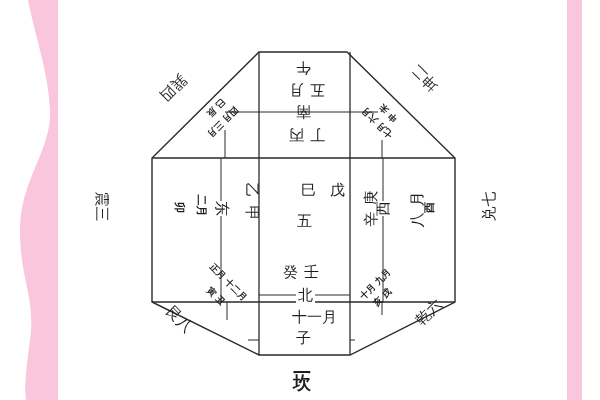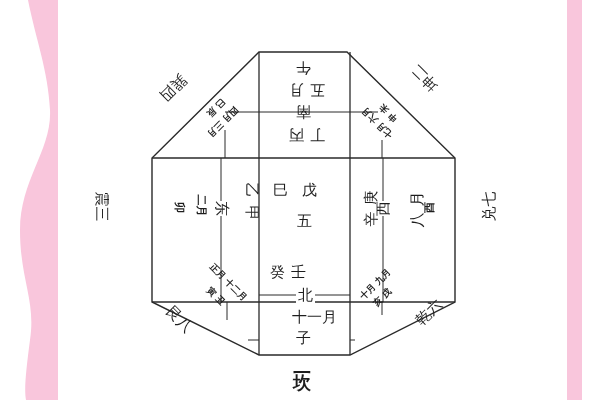--- a/index.html
+++ b/index.html
@@ -80,31 +80,31 @@
   </div>
 
   <div class="t mid" style="left:164px; top:312px; transform:rotate(45deg);">
     <span>艮</span><span>八</span>
   </div>
 
   <div class="t mid" style="left:414px; top:305px; transform:rotate(-45deg);">
     <span>乾</span><span>六</span>
   </div>
 
-  <div class="t mid" style="left:273px; top:183px; letter-spacing:14px;">
+  <div class="t mid" style="left:301px; top:183px; letter-spacing:14px;">
     <span>巳</span><span>戊</span>
   </div>
   <div class="t mid" style="left:297px; top:214px;">五</div>
 
   <div class="t mid" style="left:296px; top:60px; transform:rotate(180deg);">午</div>
   <div class="t mid" style="left:283px; top:82px; transform:rotate(180deg); letter-spacing:6px;">五月</div>
   <div class="t mid" style="left:296px; top:104px; transform:rotate(180deg);">南</div>
   <div class="t mid" style="left:283px; top:127px; transform:rotate(180deg); letter-spacing:6px;">丁丙</div>
 
-  <div class="t mid" style="left:270px; top:265px; letter-spacing:6px;">癸壬</div>
+  <div class="t mid" style="left:283px; top:265px; letter-spacing:6px;">癸壬</div>
   <div class="t mid" style="left:296px; top:288px; background:#fff; padding:0 2px;">北</div>
   <div class="t mid" style="left:292px; top:310px;">
     <span>十一月</span>
   </div>
   <div class="t mid" style="left:296px; top:331px;">子</div>
 
   <div class="t mid" style="left:228px; top:198px; transform:rotate(90deg); letter-spacing:8px;">乙甲</div>
   <div class="t mid" style="left:214px; top:201px; transform:rotate(90deg); background:#fff;">东</div>
   <div class="t sm" style="left:190px; top:200px; transform:rotate(90deg);">二月</div>
   <div class="t sm" style="left:174px; top:202px; transform:rotate(90deg);">卯</div>

